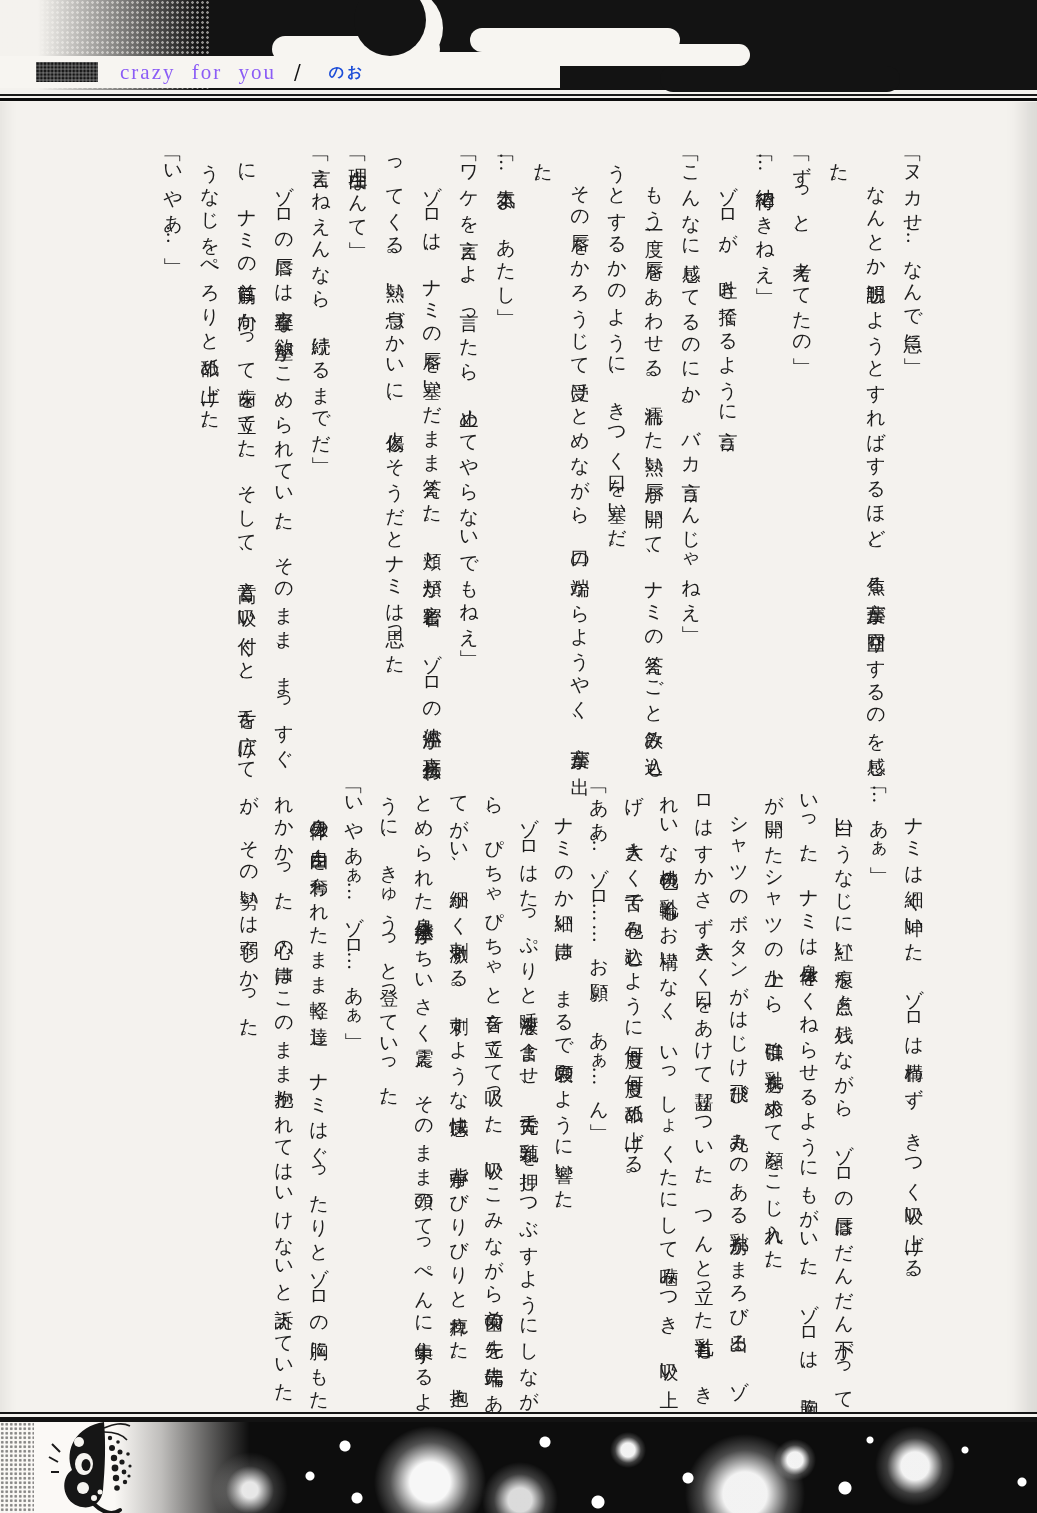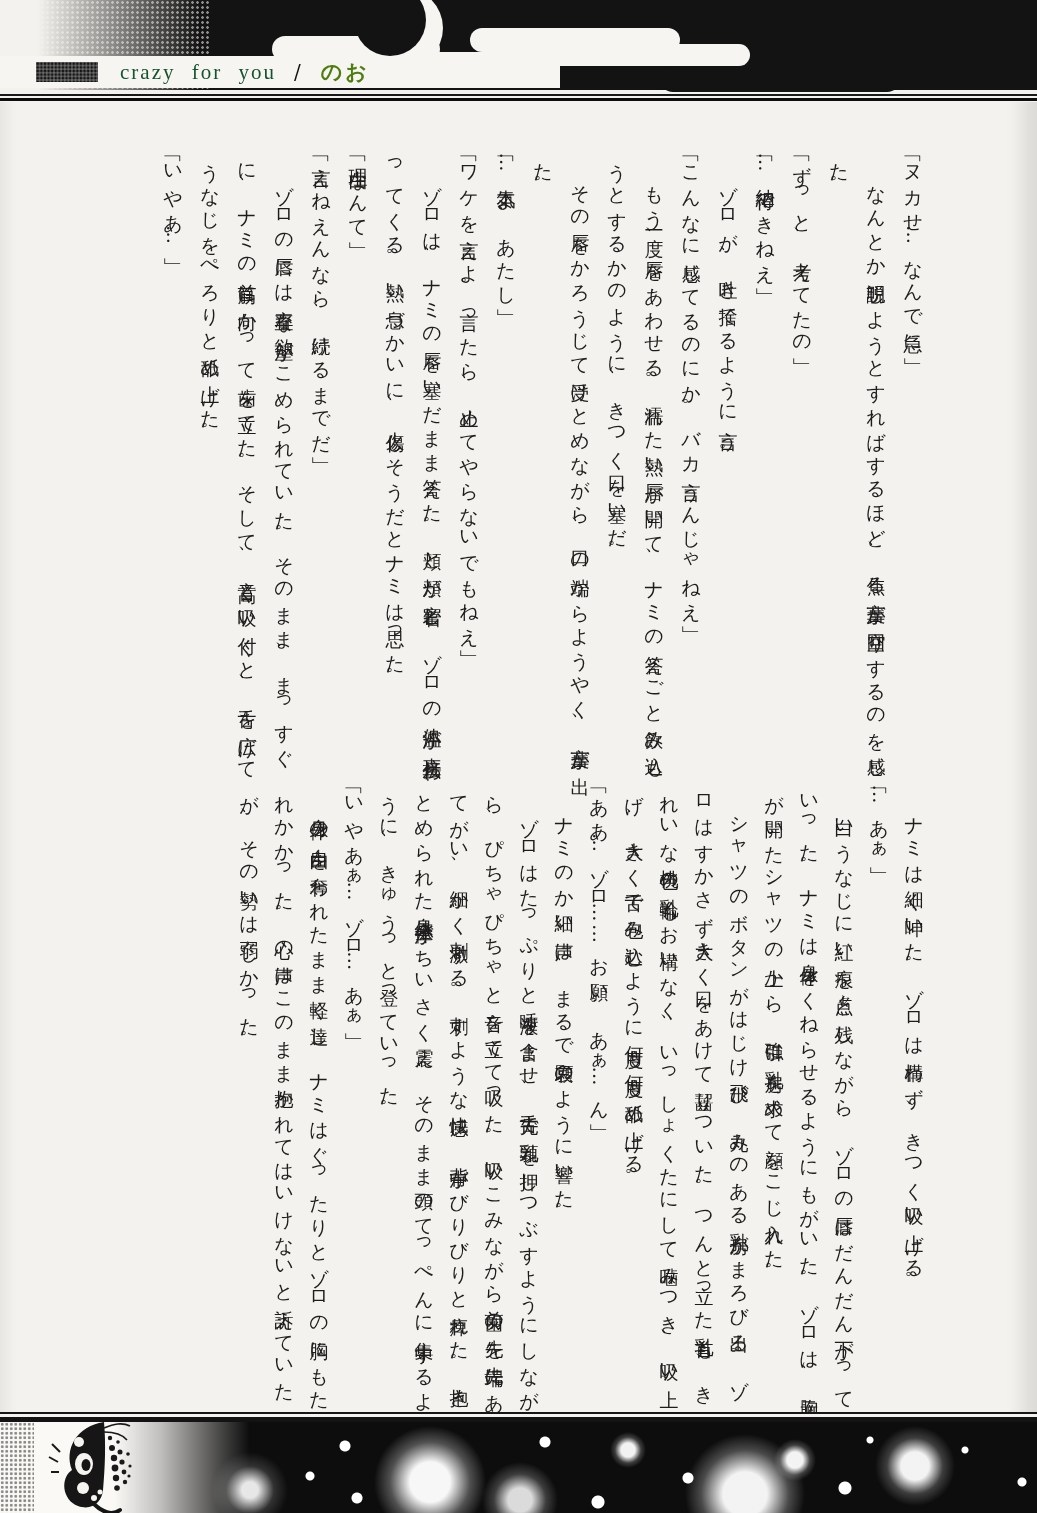--- a/index.html
+++ b/index.html
@@ -32,26 +32,26 @@
   .title-band{
     position:absolute;left:0;top:56px;width:560px;height:32px;background:#f7f5f1;z-index:2;
     display:flex;align-items:center;
   }
   .halftone-block{
     display:inline-block;width:62px;height:20px;margin-left:36px;
     background:radial-gradient(circle,#141414 1.3px,transparent 1.5px) 0 0/3.6px 3.6px #6a6a6a;
   }
   .title-en{
     margin-left:22px;font-family:"Liberation Serif","DejaVu Serif",serif;
-    font-size:21px;color:#14532d;letter-spacing:2px;word-spacing:9px;
+    font-size:21px;color:#8b5cf6;letter-spacing:2px;word-spacing:9px;
   }
   .title-sep{margin-left:18px;font-size:20px;color:#111;}
   .title-jp{
-    margin-left:20px;font-family:"DejaVu Sans","Liberation Sans",sans-serif;
-    font-size:21px;font-weight:bold;color:#4d7c0f;letter-spacing:3px;
+    margin-left:28px;font-family:"DejaVu Sans","Liberation Sans",sans-serif;
+    font-size:15px;font-weight:bold;color:#1d4ed8;letter-spacing:3px;
   }
   .rule-top{
     position:absolute;left:0;top:90px;width:1037px;height:12px;
     background:linear-gradient(to bottom,#f4f2ee 0 4px,#1a1a1a 4px 6px,#f4f2ee 6px 8px,#0d0d0d 8px 11px,#f4f2ee 11px 12px);
   }
 
   
   .vblock{
     position:absolute;left:100px;right:105px;
     writing-mode:vertical-rl;

